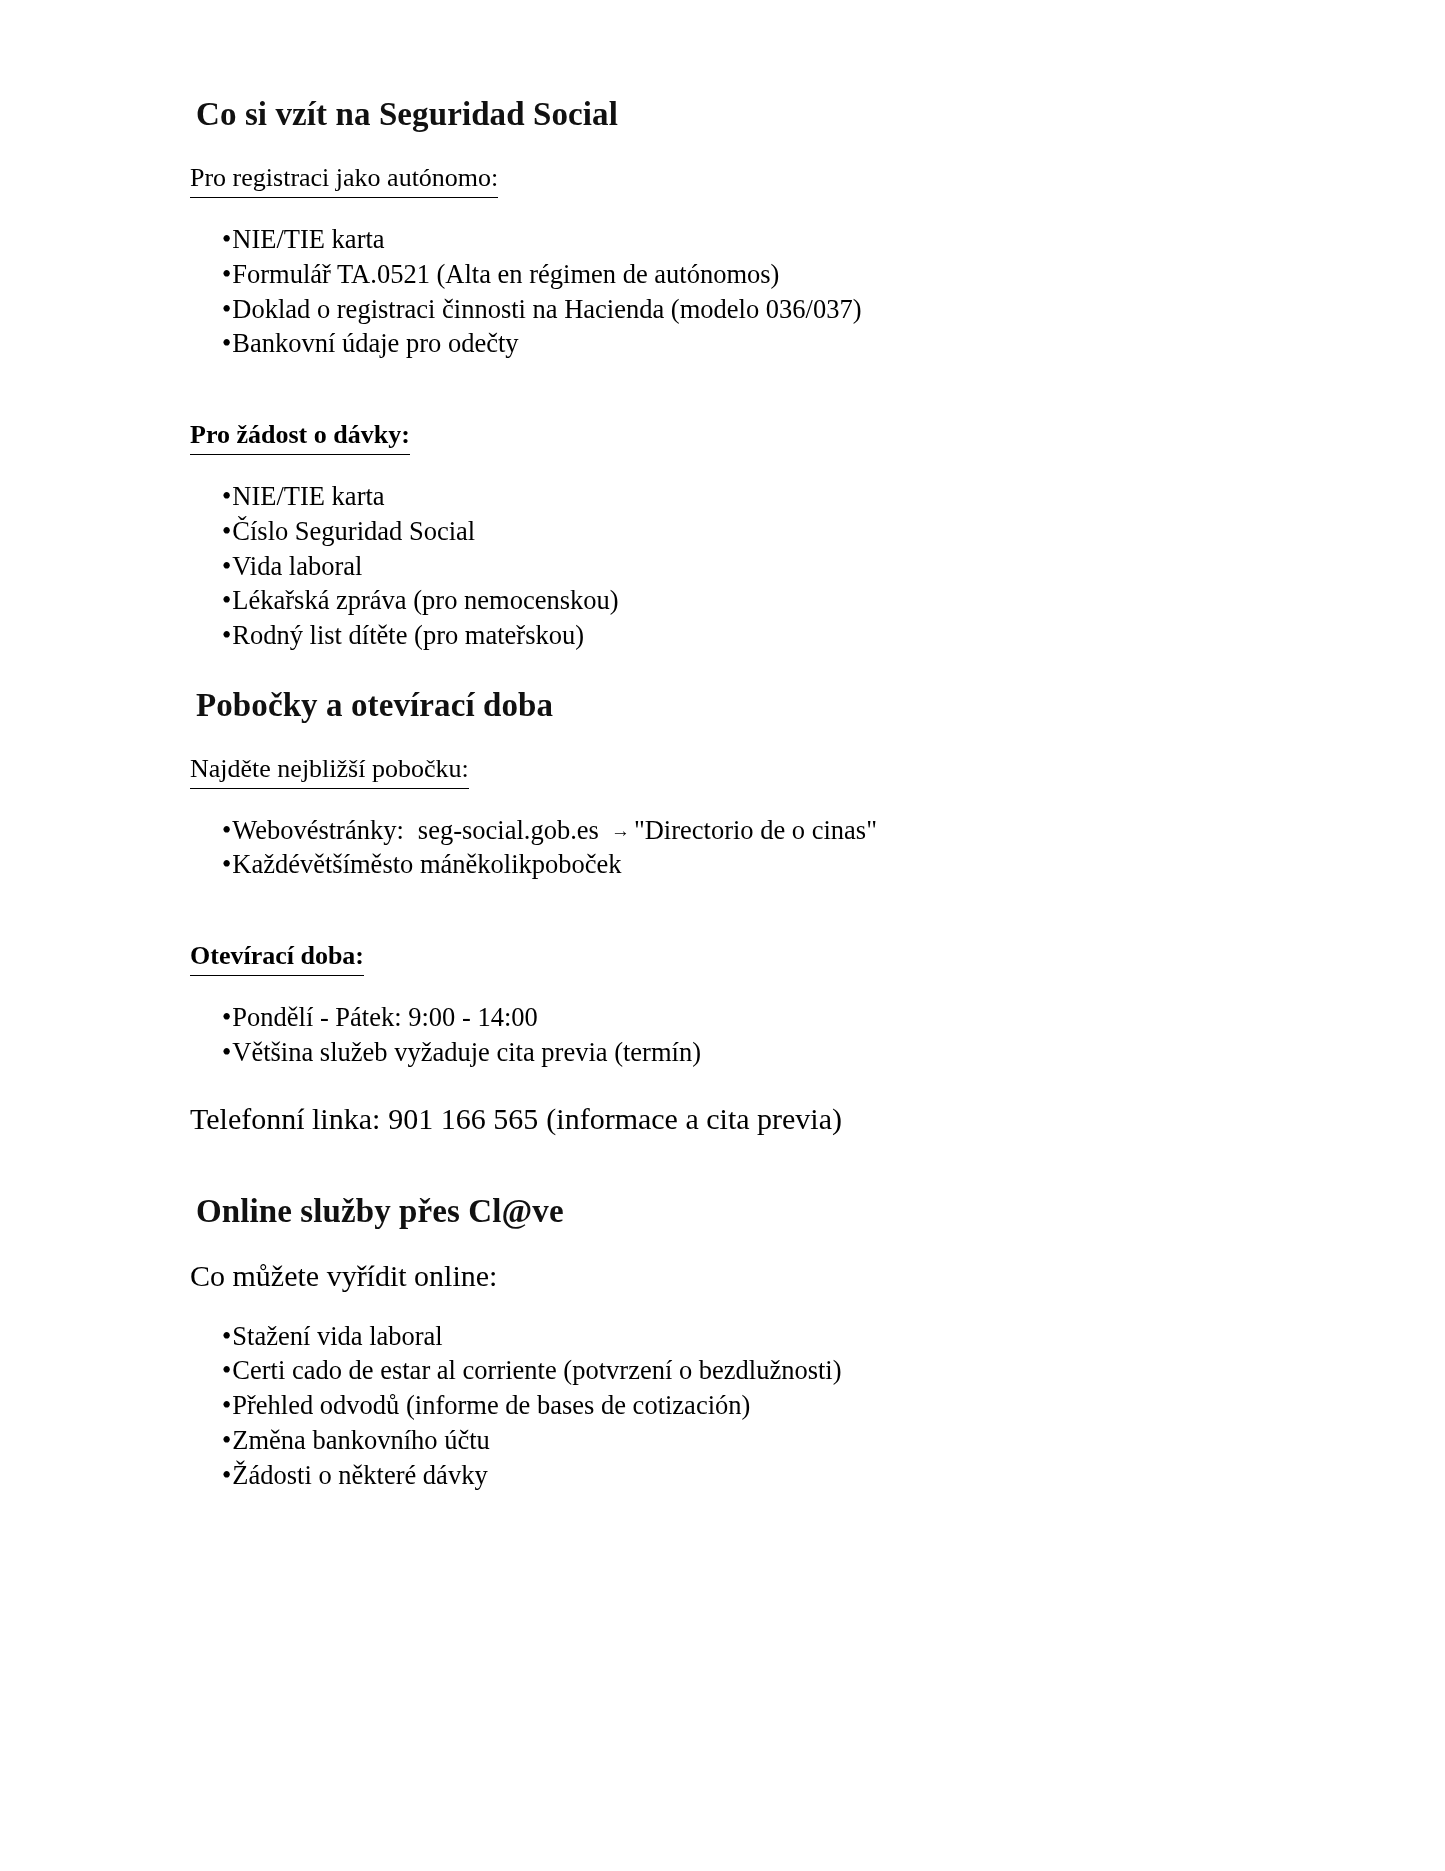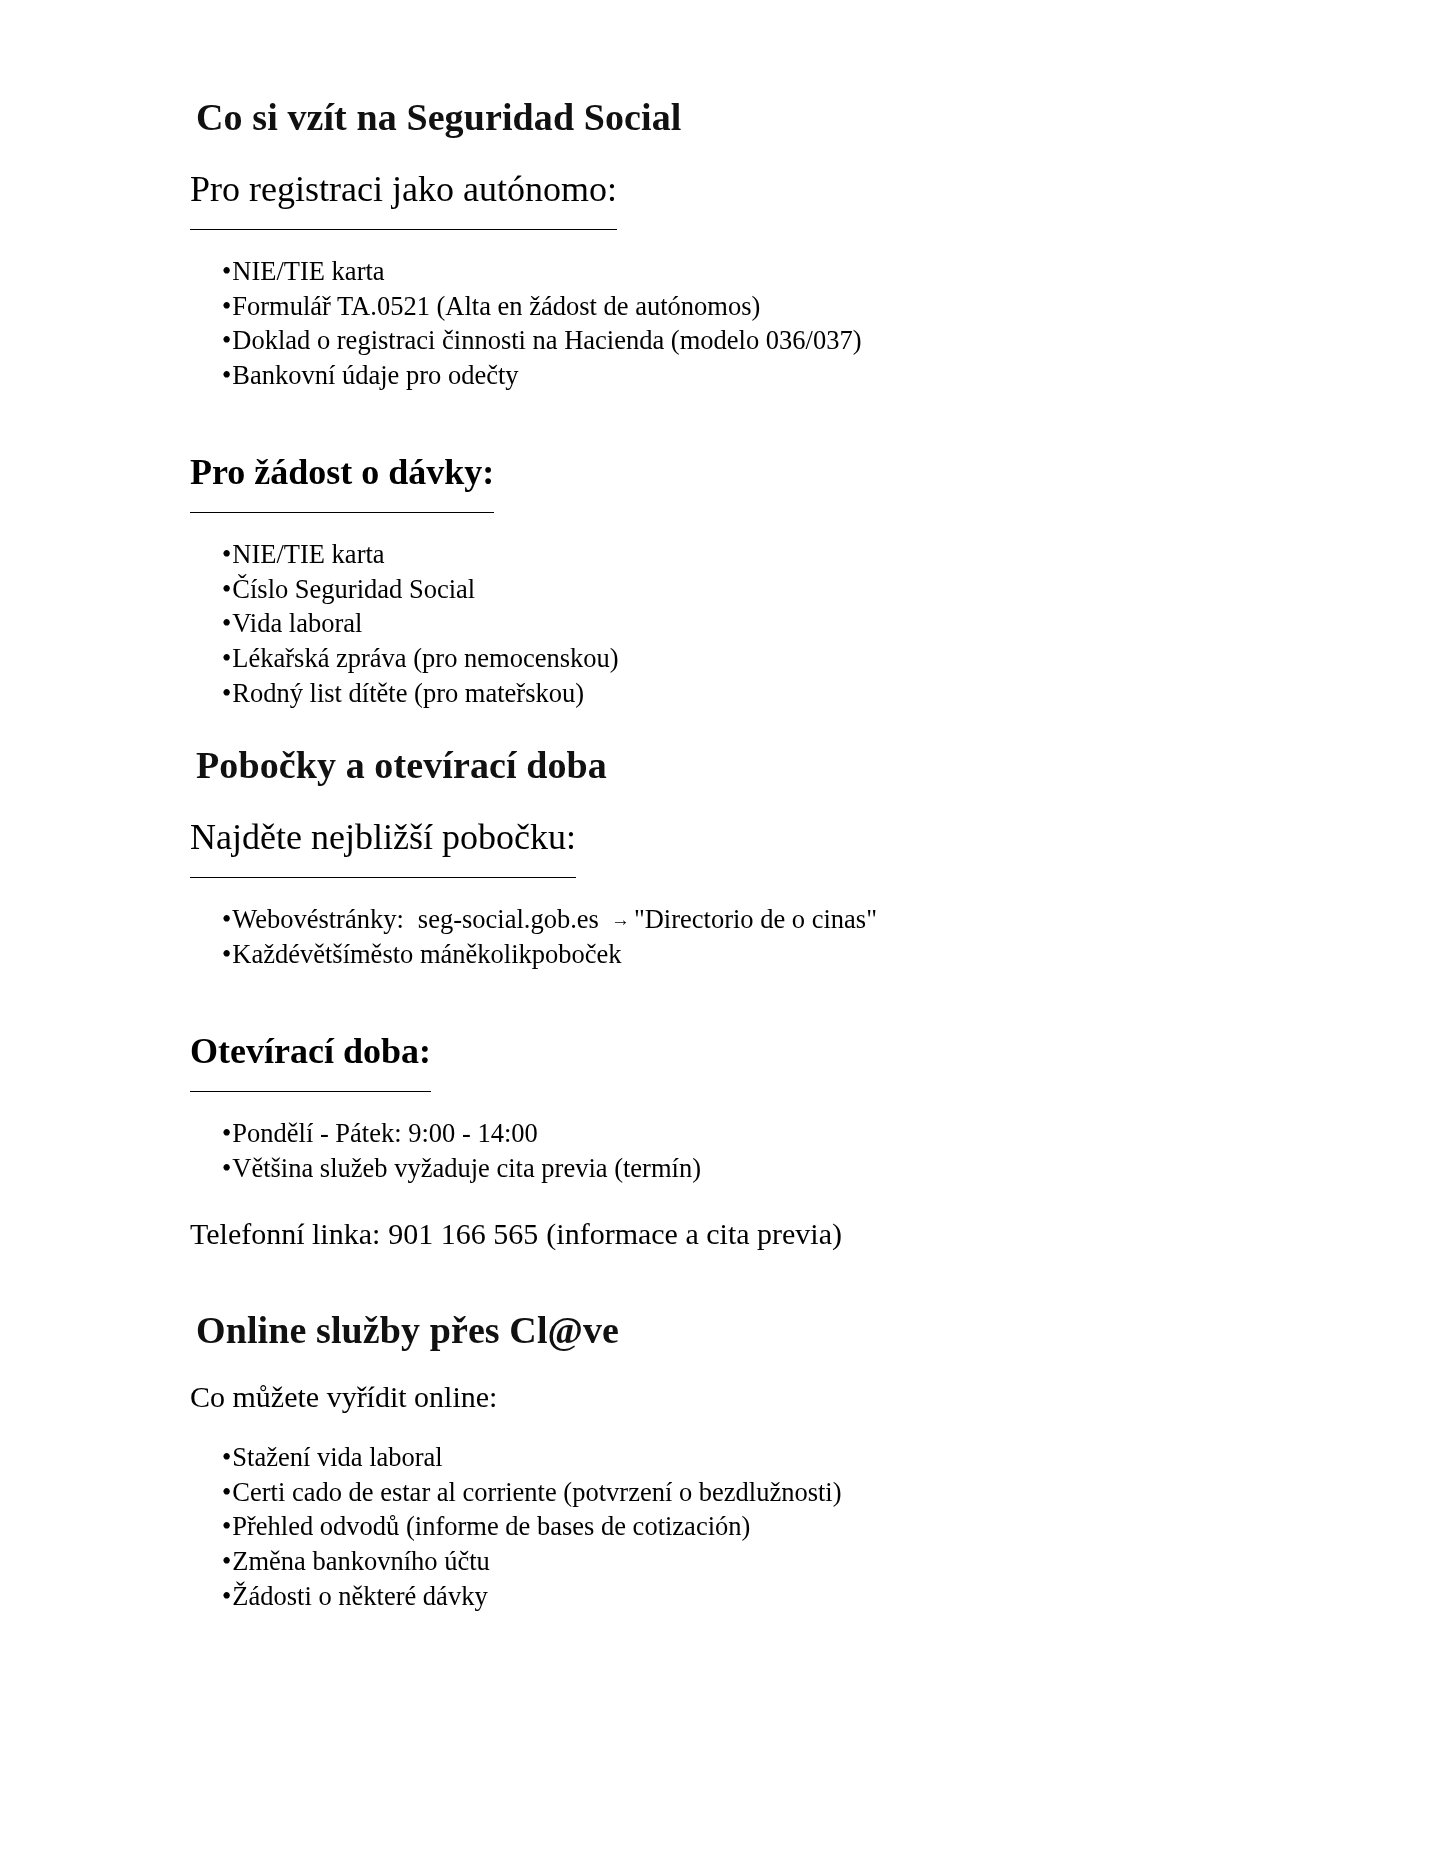--- a/index.html
+++ b/index.html
@@ -20,38 +20,38 @@
     height: 1871px;
     background: #ffffff;
     box-sizing: border-box;
     padding: 88px 180px 0 190px;
   }
 
   
   .h-section {
     font-family: "Liberation Serif", "DejaVu Serif", serif;
     font-weight: bold;
-    font-size: 38px;
+    font-size: 33px;
     line-height: 1.15;
     letter-spacing: 0.1px;
     margin: 0 0 0 6px;
     color: #111111;
   }
   .h-section.first { margin-top: 8px; }
   .h-section.mt1 { margin-top: 34px; }
   .h-section.mt2 { margin-top: 56px; }
 
   
   .sublabel {
-    font-size: 36px;
+    font-size: 26px;
     line-height: 1.2;
     margin: 28px 0 0 0;
     display: inline-block;
     border-bottom: 1.6px solid #000;
-    padding-bottom: 18px;
+    padding-bottom: 4px;
   }
   .sublabel-wrap { margin: 0; }
   .sublabel-wrap.gap-lg { margin-top: 30px; font-weight: bold; }
 
   
   .para {
     font-size: 30px;
     line-height: 1.25;
     margin: 30px 0 0 0;
   }
@@ -88,21 +88,21 @@
 <div class="page">
 
   <h1 class="h-section first">Co si vzít na Seguridad Social</h1>
 
   <div class="sublabel-wrap">
     <div class="sublabel">Pro registraci jako autónomo:</div>
   </div>
 
   <ul class="blist">
     <li><span class="bul">•</span><span>NIE/TIE karta</span></li>
-    <li><span class="bul">•</span><span>Formulář TA.0521 (Alta en žádost de autónomos)</span></li>
+    <li><span class="bul">•</span><span>Formulář TA.0521 (Alta en régimen de autónomos)</span></li>
     <li><span class="bul">•</span><span>Doklad o registraci činnosti na Hacienda (modelo 036/037)</span></li>
     <li><span class="bul">•</span><span>Bankovní údaje pro odečty</span></li>
   </ul>
 
   <div class="sublabel-wrap gap-lg">
     <div class="sublabel">Pro žádost o dávky:</div>
   </div>
 
   <ul class="blist">
     <li><span class="bul">•</span><span>NIE/TIE karta</span></li>

